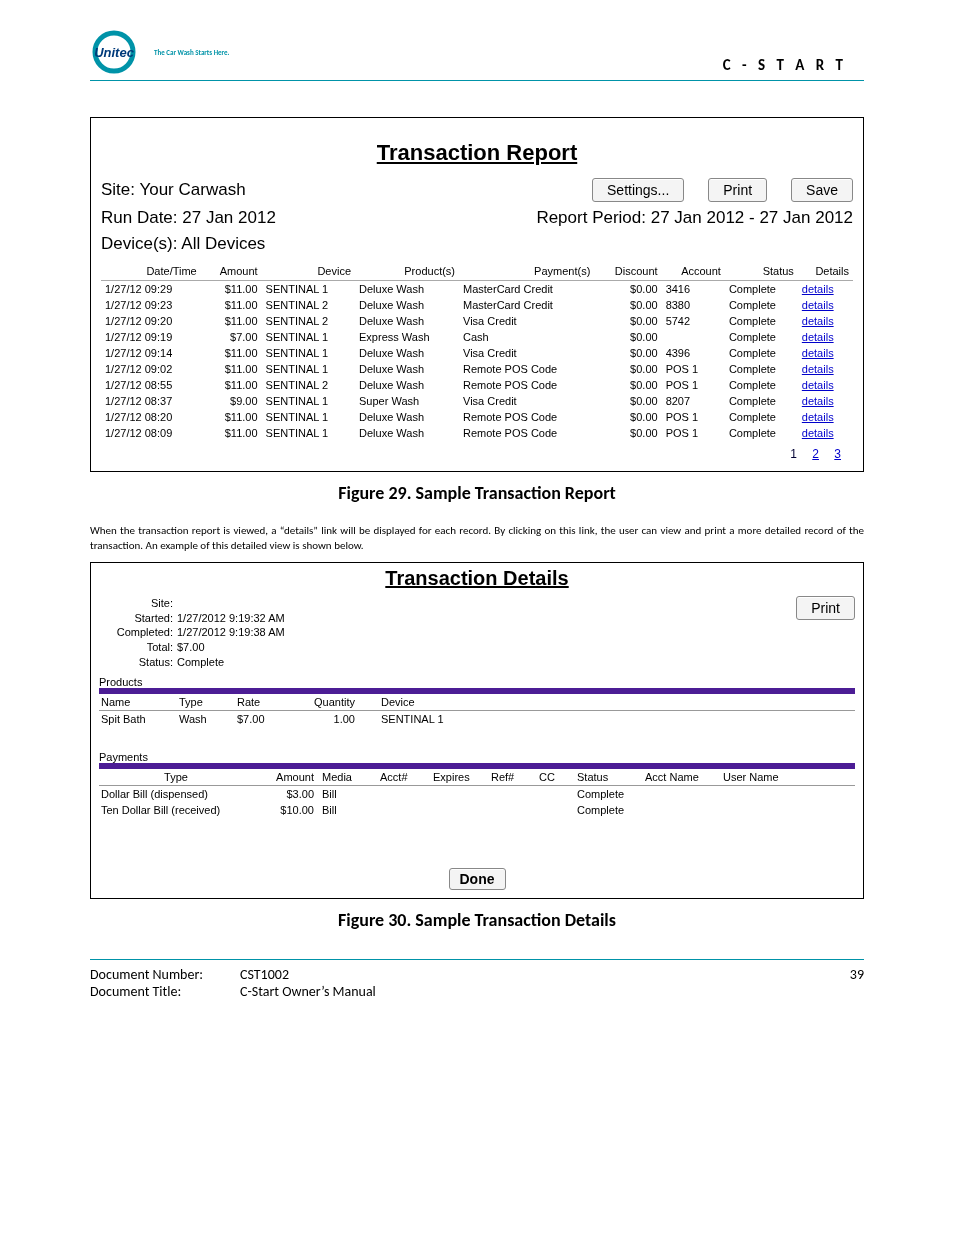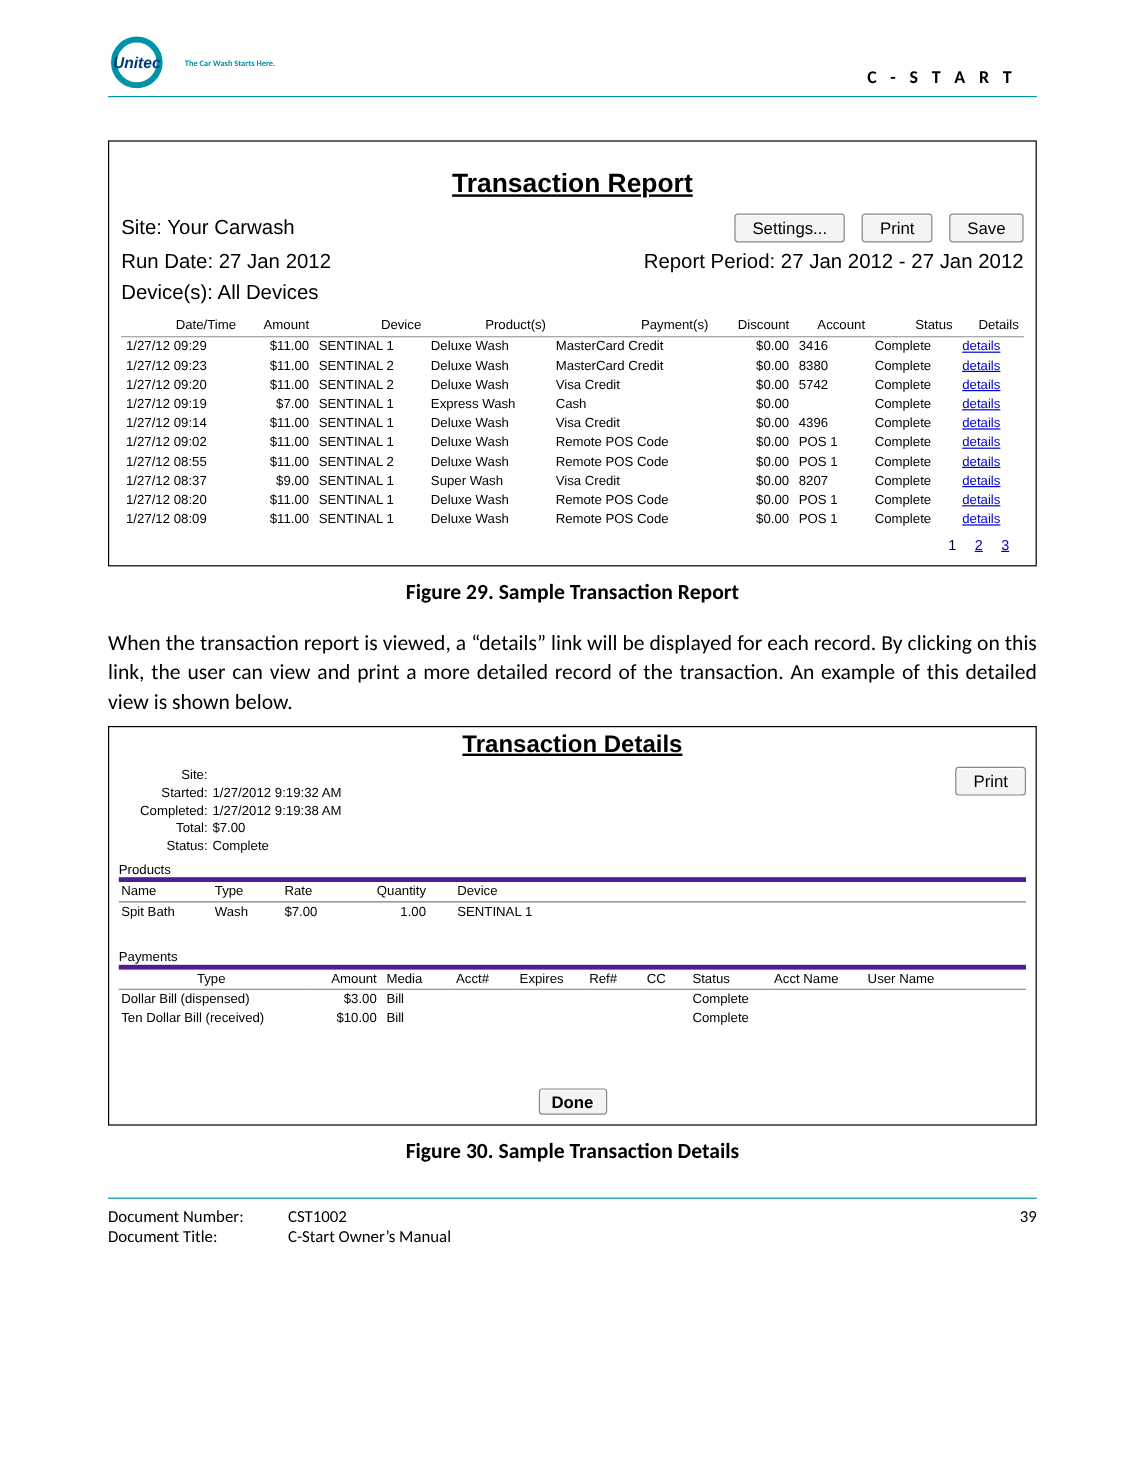--- a/index.html
+++ b/index.html
@@ -57,21 +57,21 @@
   .site-row {
     display: flex;
     align-items: center;
     font-family: Arial, sans-serif;
     font-size: 17px;
     margin: 6px 0;
   }
   .site-row .btns {
     margin-left: auto;
     display: flex;
-    gap: 14px;
+    gap: 24px;
   }
   .winbtn {
     font-family: Arial, sans-serif;
     font-size: 14px;
     background: #f4f4f4;
     border: 1px solid #888;
     border-radius: 3px;
     box-shadow: 0 1px 0 #fff inset;
     padding: 3px 14px;
     cursor: pointer;
@@ -117,21 +117,21 @@
   }
   .pager .cur { color: #003; margin: 0 6px; }
   .pager a { color: #0000cc; text-decoration: underline; margin: 0 6px; cursor:pointer;}
   .figure-caption {
     text-align: center;
     font-weight: bold;
     font-size: 18px;
     margin: 10px 0 20px 0;
   }
   .bodytext {
-    font-size: 18px;
+    font-size: 11px;
     line-height: 1.35;
     text-align: justify;
     margin: 0 0 8px 0;
   }
   
   .details-box {
     border: 1px solid #000;
     margin-top: 6px;
     padding: 4px 8px 6px 8px;
     font-family: Verdana, Arial, sans-serif;
@@ -155,21 +155,21 @@
   .td-head .info .lbl {
     display: inline-block;
     width: 74px;
     text-align: right;
     margin-right: 4px;
   }
   .td-head .pr {
     margin-left: auto;
   }
   .section-label {
-    border-bottom: 4px solid #4c1d95;
+    border-bottom: 6px solid #4c1d95;
     font-size: 11px;
     margin-top: 6px;
   }
   table.prod, table.pay {
     width: 100%;
     border-collapse: collapse;
     font-size: 11px;
   }
   table.prod th, table.pay th {
     font-weight: normal;

